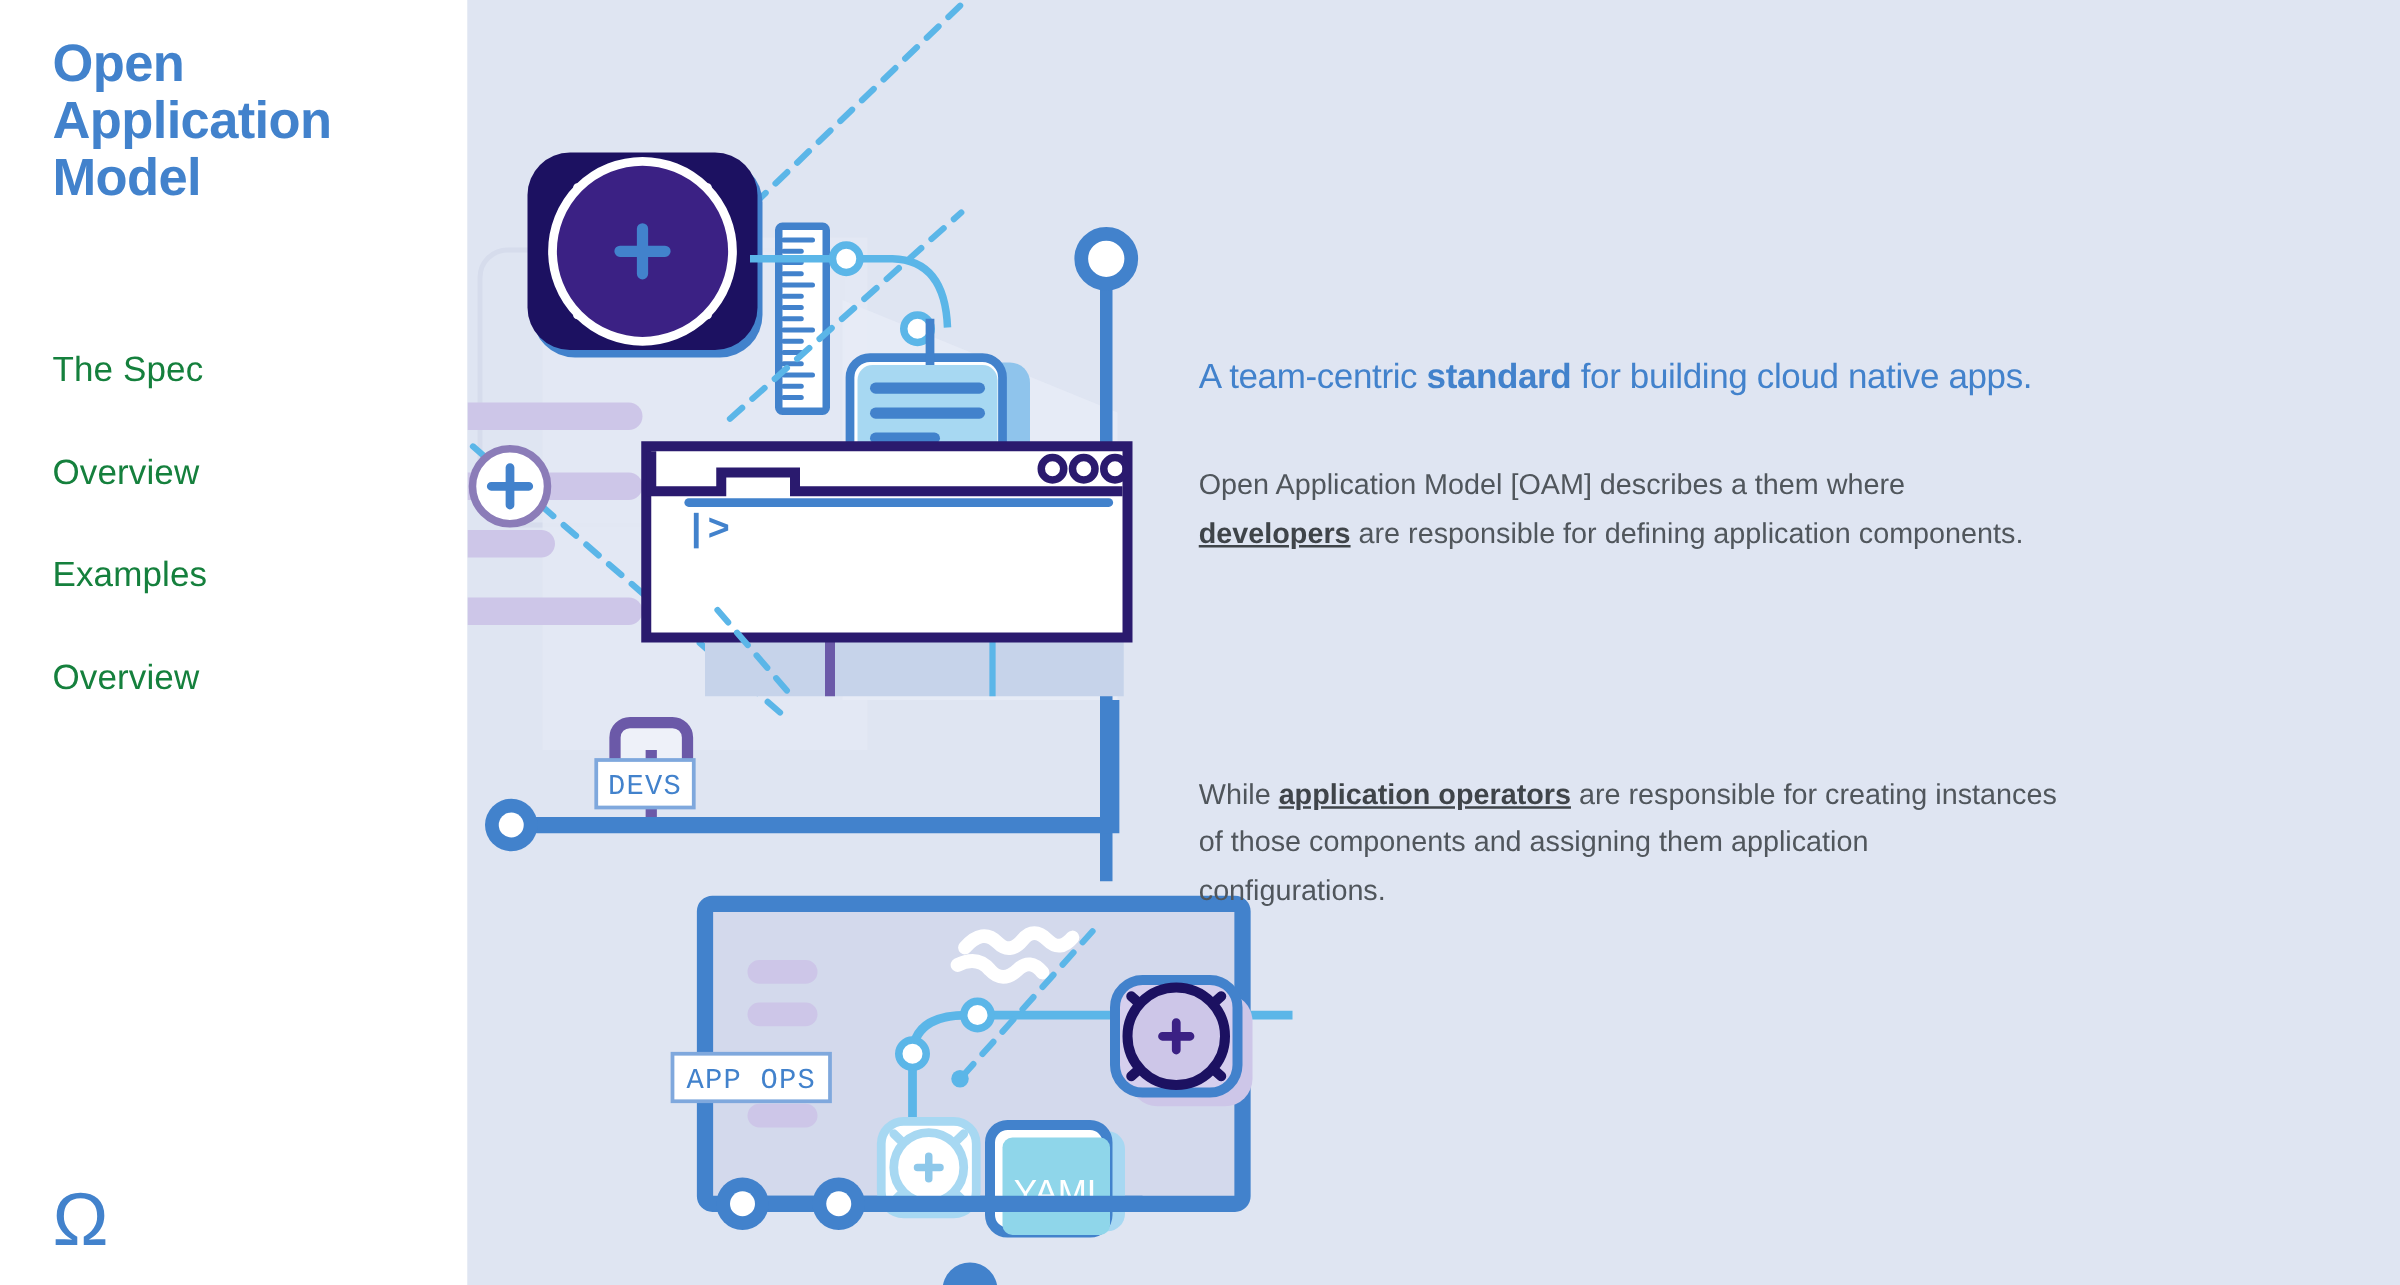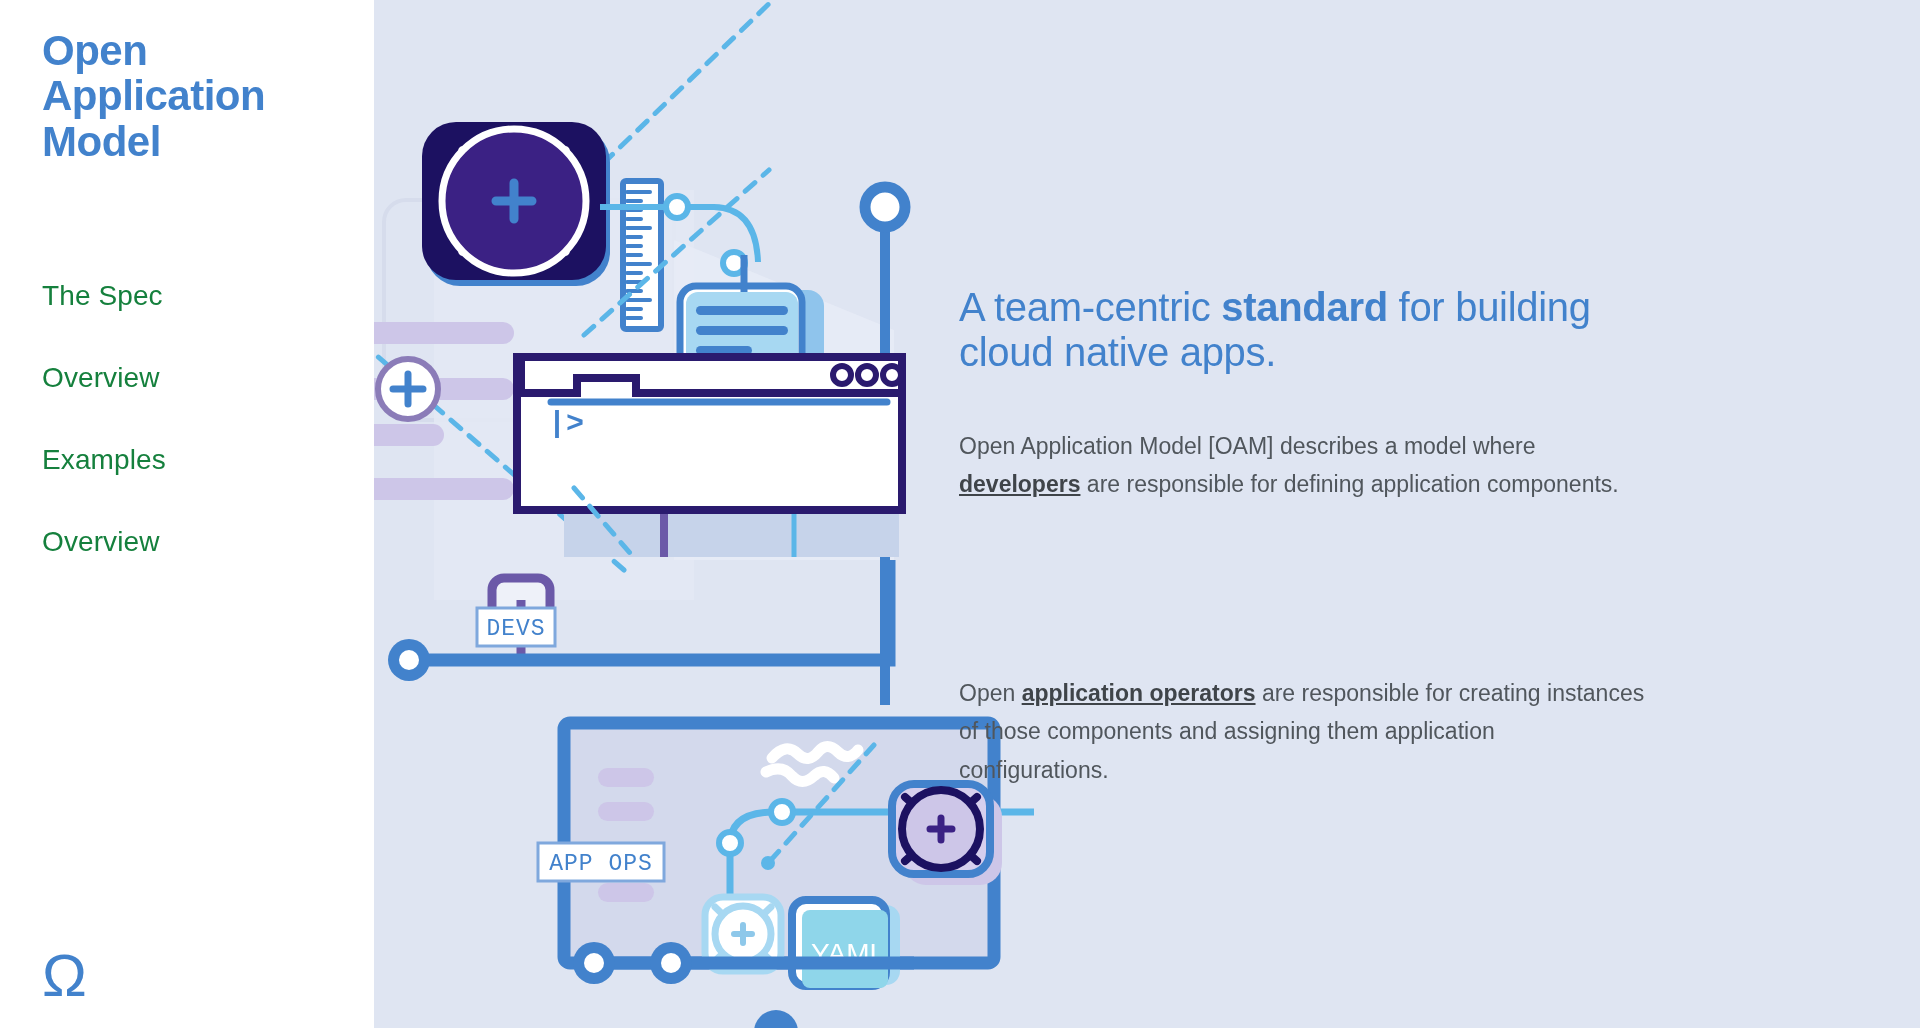--- a/index.html
+++ b/index.html
@@ -64,21 +64,21 @@
   .illus-wrap svg { display: block; }
 
   
   .copy {
     position: absolute;
     left: 585px;
     top: 285px;
     width: 700px;
   }
   .headline {
-    font-size: 40px;
+    font-size: 28px;
     line-height: 1.12;
     color: #4282cc;
     font-weight: 400;
     letter-spacing: -0.3px;
     margin-bottom: 52px;
   }
   .headline b { font-weight: 700; }
   .para {
     font-size: 23px;
     line-height: 1.68;
@@ -286,19 +286,19 @@
         </g>
 
       </svg>
     </div>
 
     <div class="bottom-dot"></div>
 
     <section class="copy">
       <h2 class="headline"><span>A team-centric </span><b>standard</b><span> for building cloud native apps.</span></h2>
 
-      <p class="para first"><span>Open Application Model [OAM] describes a model where </span><b>developers</b><span> are responsible for defining application components.</span></p>
-
-      <p class="para second"><span>Open </span><b>application operators</b><span> are responsible for creating instances of those components and assigning them application configurations.</span></p>
+      <p class="para first"><span>Open Application Model [OAM] describes a them where </span><b>developers</b><span> are responsible for defining application components.</span></p>
+
+      <p class="para second"><span>While </span><b>application operators</b><span> are responsible for creating instances of those components and assigning them application configurations.</span></p>
     </section>
 
   </main>
 </div>
 
 </body></html>

